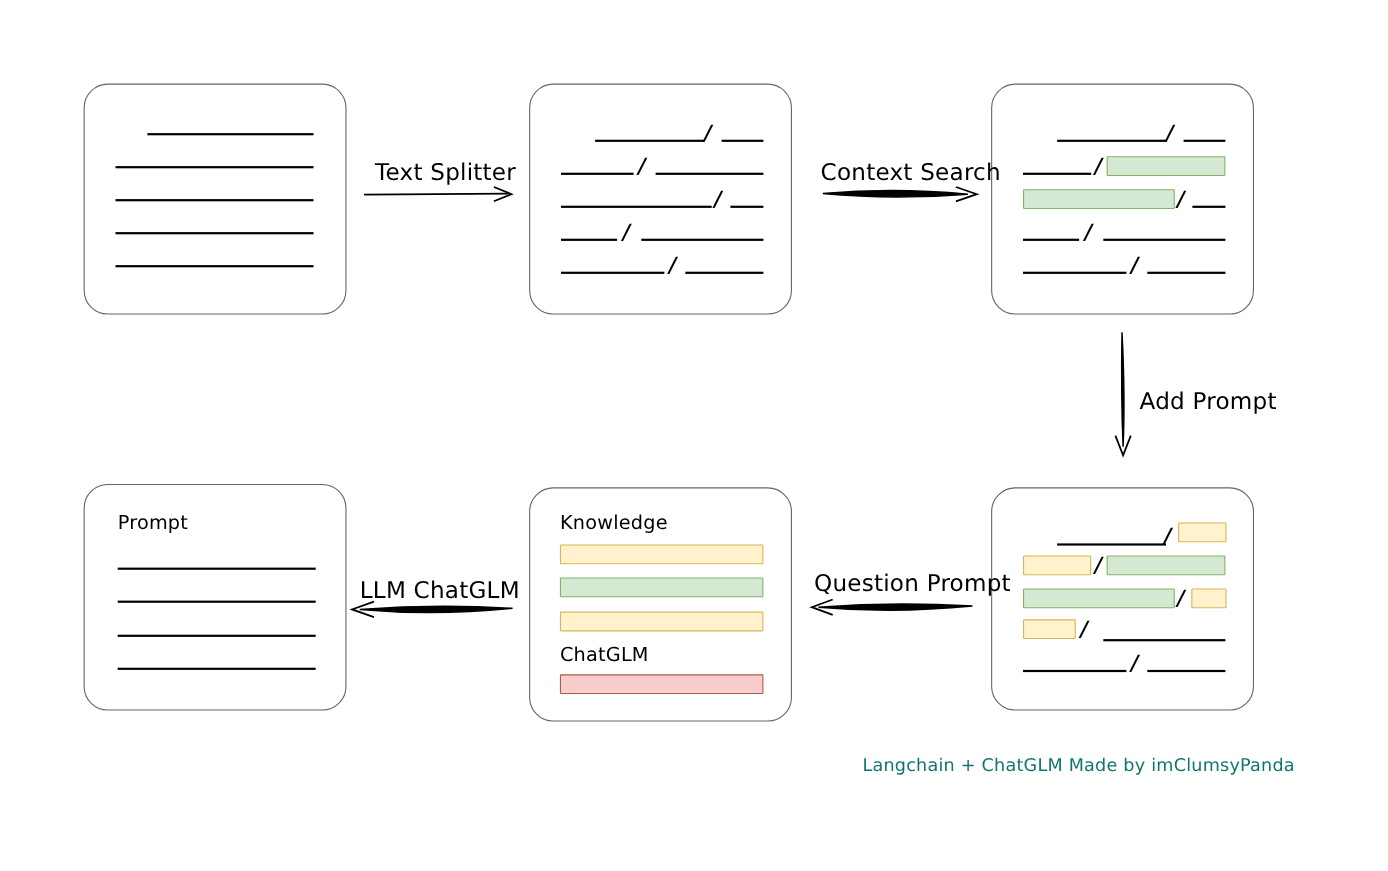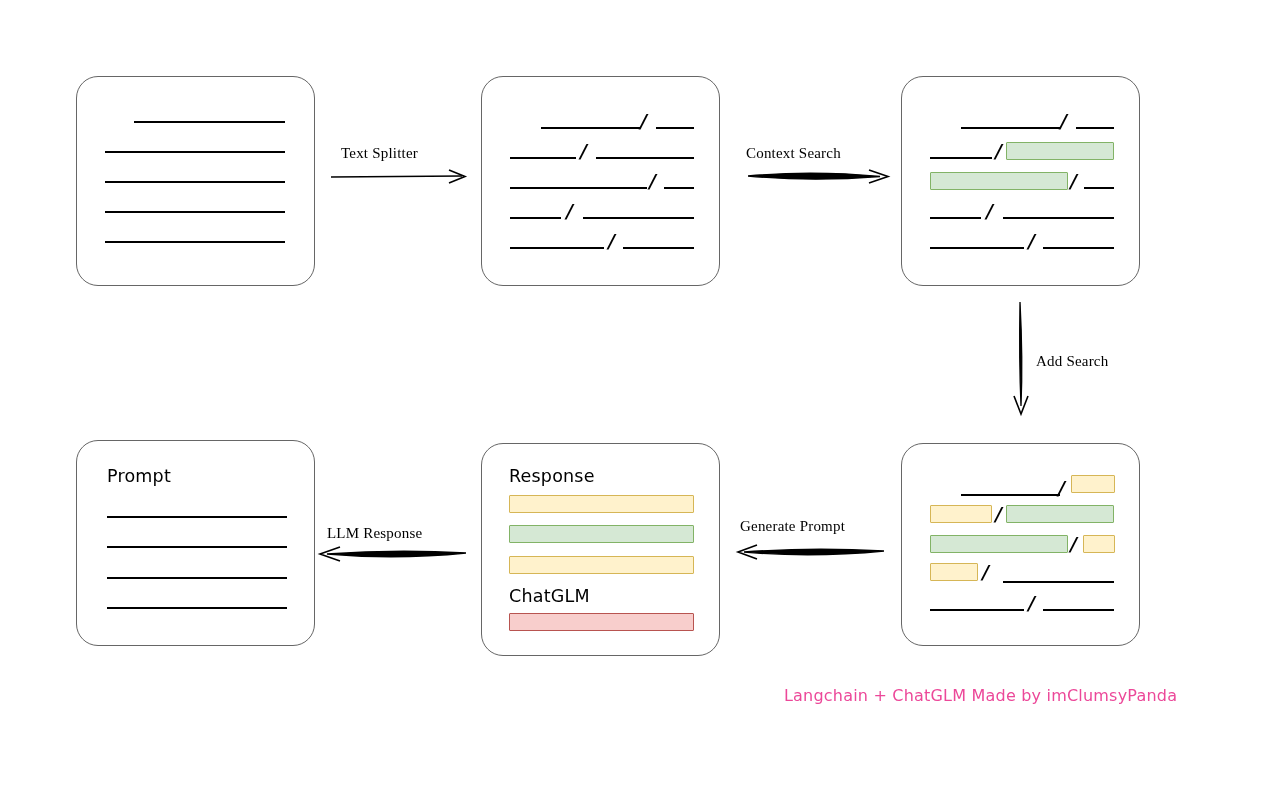--- a/index.html
+++ b/index.html
@@ -55,30 +55,29 @@
 
   .box-title {
     position: absolute;
     font-size: 17.5px;
     color: #000000;
     letter-spacing: 0.2px;
     white-space: nowrap;
   }
   .edge-label {
     position: absolute;
-    font-size: 15px;
+    font-size: 21px;
     color: #000000;
     white-space: nowrap;
     letter-spacing: 0.2px;
-    font-family: Liberation Serif, serif;
   }
   .footer-note {
     position: absolute;
     font-size: 16px;
-    color: #ec4899;
+    color: #0f766e;
     white-space: nowrap;
     letter-spacing: 0.2px;
   }
 </style>
 </head>
 <body>
 
 <svg id="canvas" viewBox="0 0 1262 792" xmlns="http://www.w3.org/2000/svg">
 
   <g>
@@ -190,40 +189,40 @@
   <div class="chip yellow" style="left:930px; top:563px; width:48px; height:18px;"></div>
   <div class="slash" style="left:982px; top:563px;">/</div>
   <div class="doc-line" style="left:1003px; top:581px; width:111px;"></div>
 
   <div class="doc-line" style="left:930px; top:609px; width:94px;"></div>
   <div class="slash" style="left:1028px; top:594px;">/</div>
   <div class="doc-line" style="left:1043px; top:609px; width:71px;"></div>
 </div>
 
 <div>
-  <div class="box-title" style="left:509px; top:466px;">Response</div>
+  <div class="box-title" style="left:509px; top:466px;">Knowledge</div>
   <div class="chip yellow" style="left:509px; top:495px; width:185px; height:18px;"></div>
   <div class="chip green" style="left:509px; top:525px; width:185px; height:18px;"></div>
   <div class="chip yellow" style="left:509px; top:556px; width:185px; height:18px;"></div>
 
   <div class="box-title" style="left:509px; top:586px;">ChatGLM</div>
   <div class="chip red" style="left:509px; top:613px; width:185px; height:18px;"></div>
 </div>
 
 <div>
   <div class="box-title" style="left:107px; top:466px;">Prompt</div>
   <div class="doc-line" style="left:107px; top:516px; width:180px;"></div>
   <div class="doc-line" style="left:107px; top:546px; width:180px;"></div>
   <div class="doc-line" style="left:107px; top:577px; width:180px;"></div>
   <div class="doc-line" style="left:107px; top:607px; width:180px;"></div>
 </div>
 
 <div class="edge-label" style="left:341px; top:145px;">Text Splitter</div>
 
 <div class="edge-label" style="left:746px; top:145px;">Context Search</div>
 
-<div class="edge-label" style="left:1036px; top:353px;">Add Search</div>
-
-<div class="edge-label" style="left:740px; top:518px;">Generate Prompt</div>
-
-<div class="edge-label" style="left:327px; top:525px;">LLM Response</div>
+<div class="edge-label" style="left:1036px; top:353px;">Add Prompt</div>
+
+<div class="edge-label" style="left:740px; top:518px;">Question Prompt</div>
+
+<div class="edge-label" style="left:327px; top:525px;">LLM ChatGLM</div>
 
 <div class="footer-note" style="left:784px; top:686px;">Langchain + ChatGLM Made by imClumsyPanda</div>
 
 </body></html>

